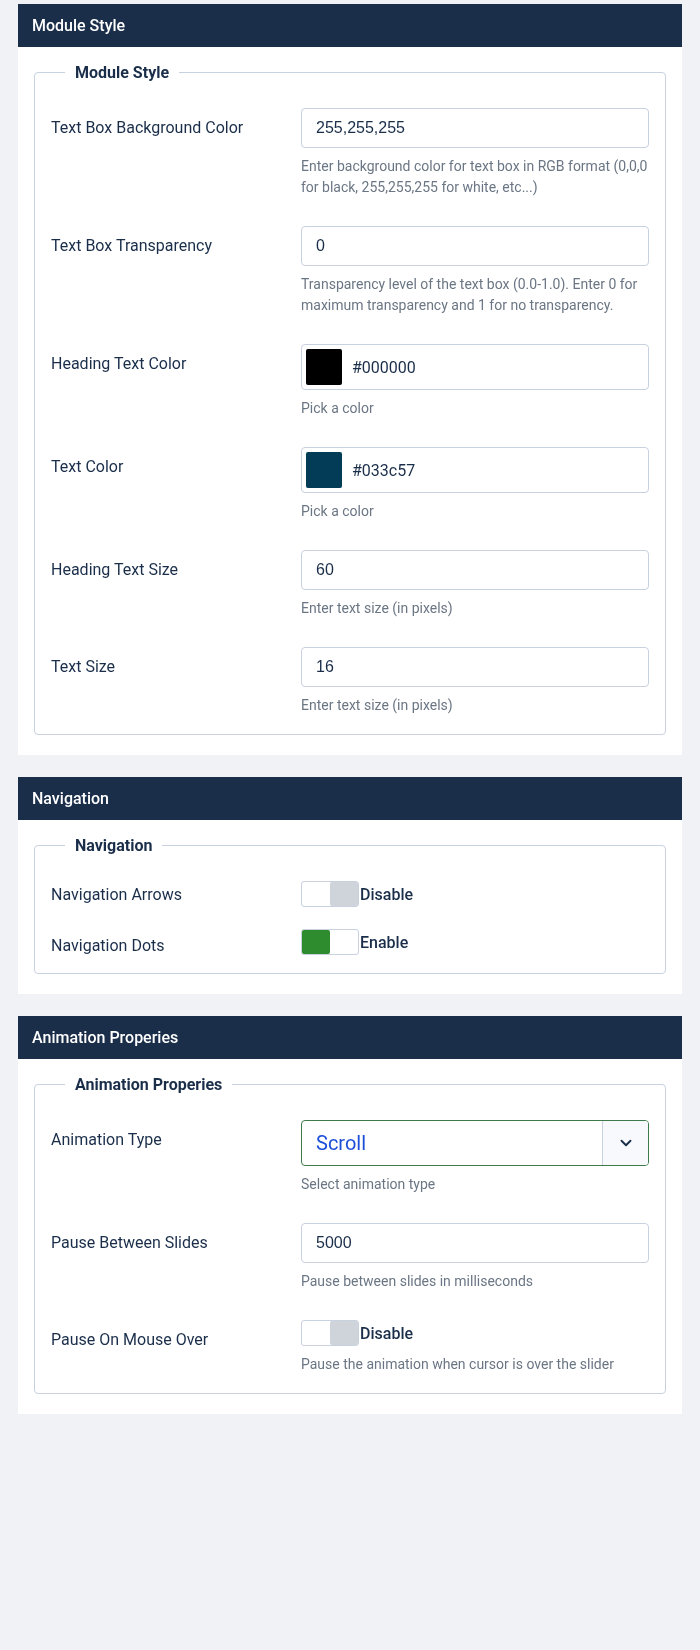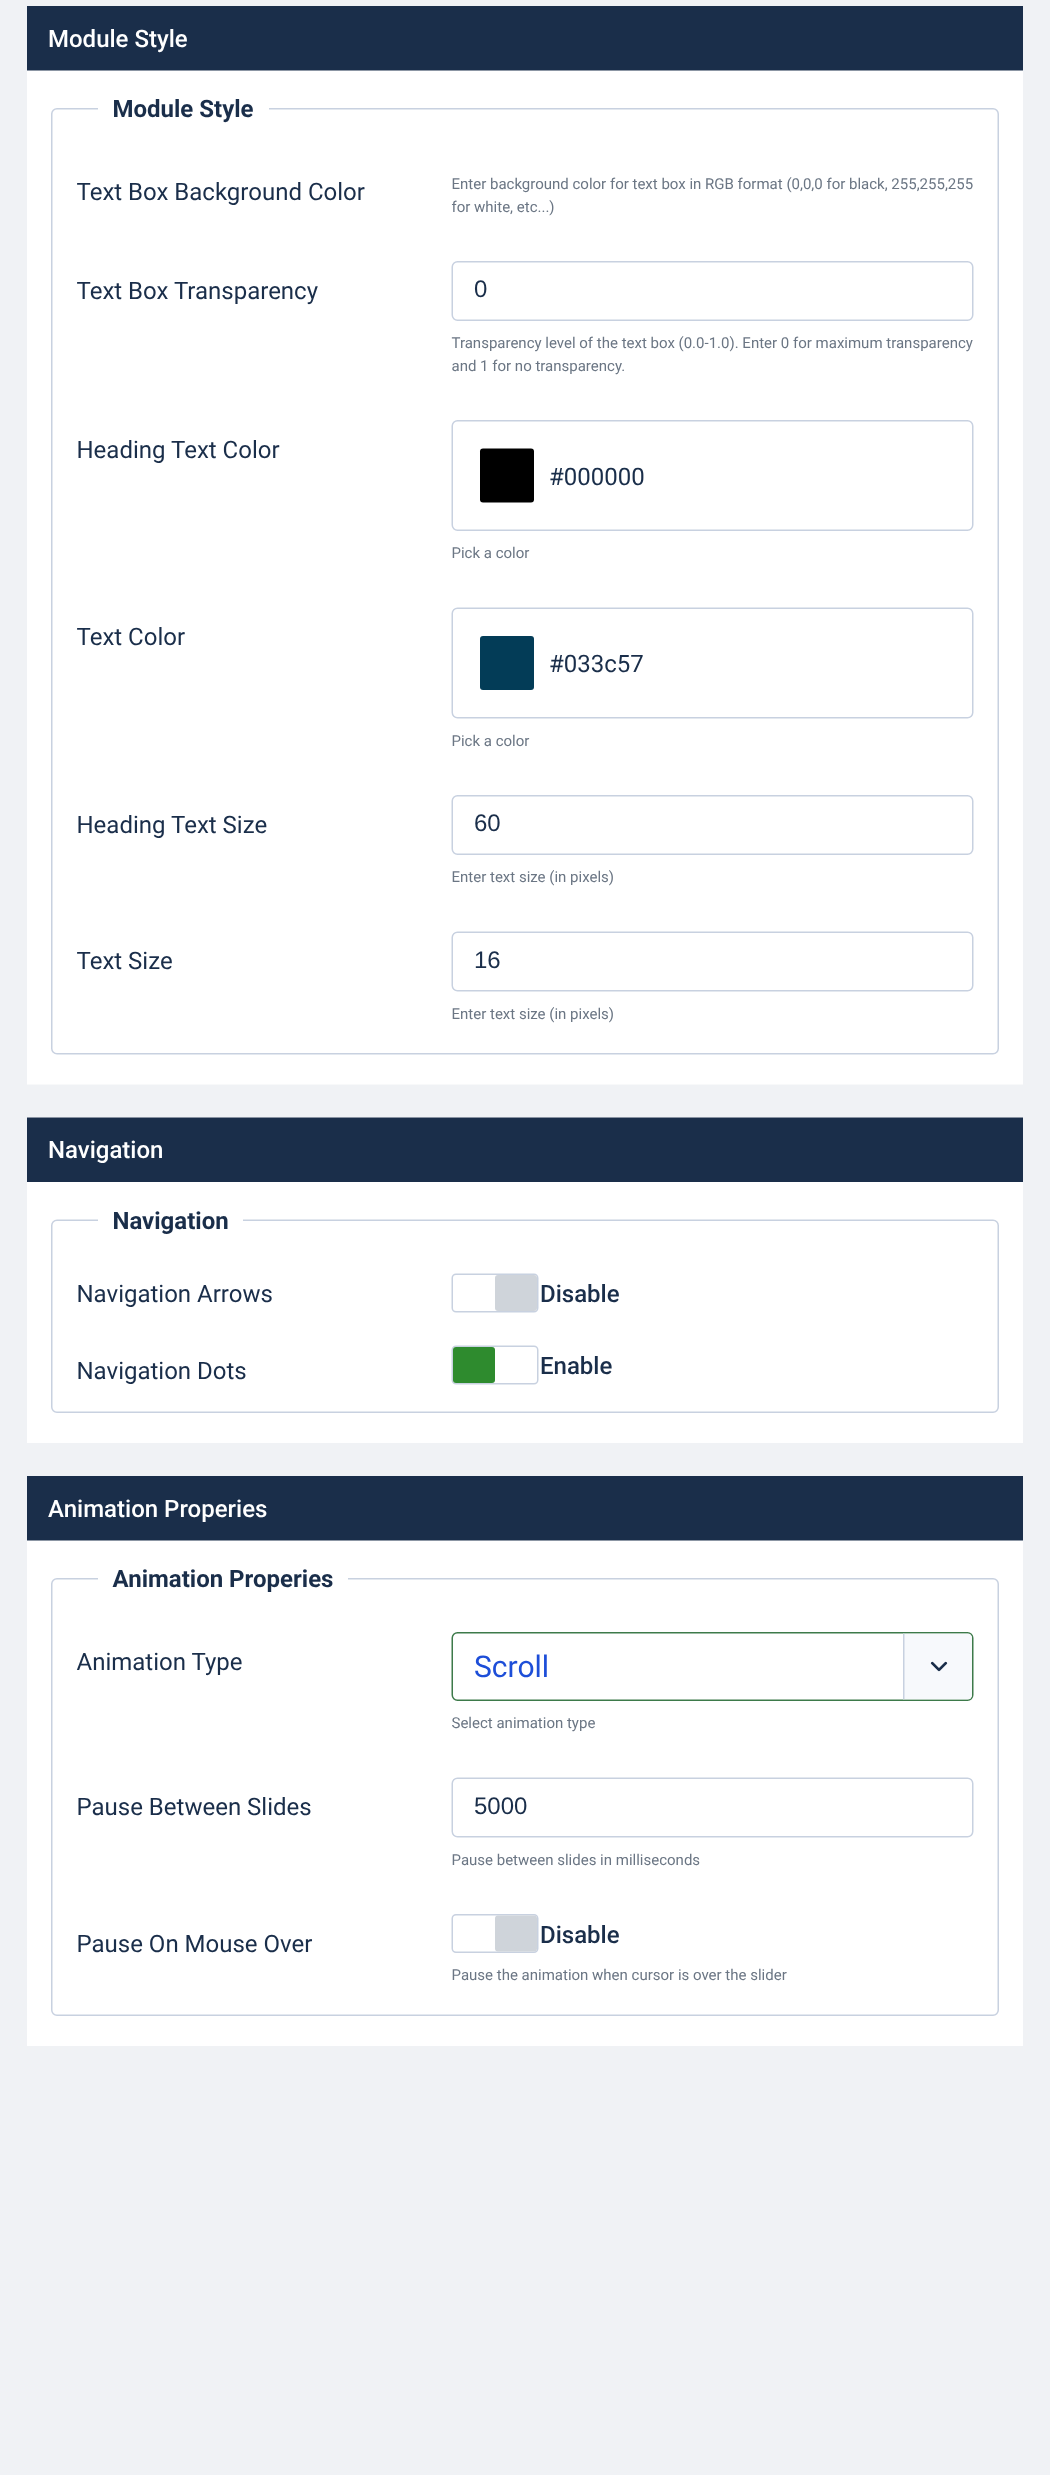--- a/index.html
+++ b/index.html
@@ -83,29 +83,29 @@
     background: #f7f9fc;
     align-self: stretch;
     display: flex;
     align-items: center;
     justify-content: center;
   }
   .select-btn svg { width: 18px; height: 18px; }
   .help {
     margin-top: 8px;
     color: #6b7684;
-    font-size: 10px;
+    font-size: 14px;
     line-height: 1.5;
   }
   .color-input {
     display: flex;
     align-items: center;
     border: 1px solid #c8d1e0;
     border-radius: 4px;
-    padding: 18px;
+    padding: 4px;
     gap: 10px;
   }
   .swatch {
     width: 36px;
     height: 36px;
     border-radius: 2px;
     flex-shrink: 0;
   }
   .color-value {
     font-size: 16px;
@@ -144,20 +144,21 @@
 
 <div class="panel">
   <div class="panel-header">Module Style</div>
   <div class="panel-body">
     <fieldset class="group">
       <legend>Module Style</legend>
 
       <div class="row">
         <div class="row-label">Text Box Background Color</div>
         <div class="row-control">
+          <input class="input-text" value="255,255,255" style="">
           <div class="help">Enter background color for text box in RGB format (0,0,0 for black, 255,255,255 for white, etc...)</div>
         </div>
       </div>
 
       <div class="row">
         <div class="row-label">Text Box Transparency</div>
         <div class="row-control">
           <input class="input-text" value="0" style="">
           <div class="help">Transparency level of the text box (0.0-1.0). Enter 0 for maximum transparency and 1 for no transparency.</div>
         </div>

